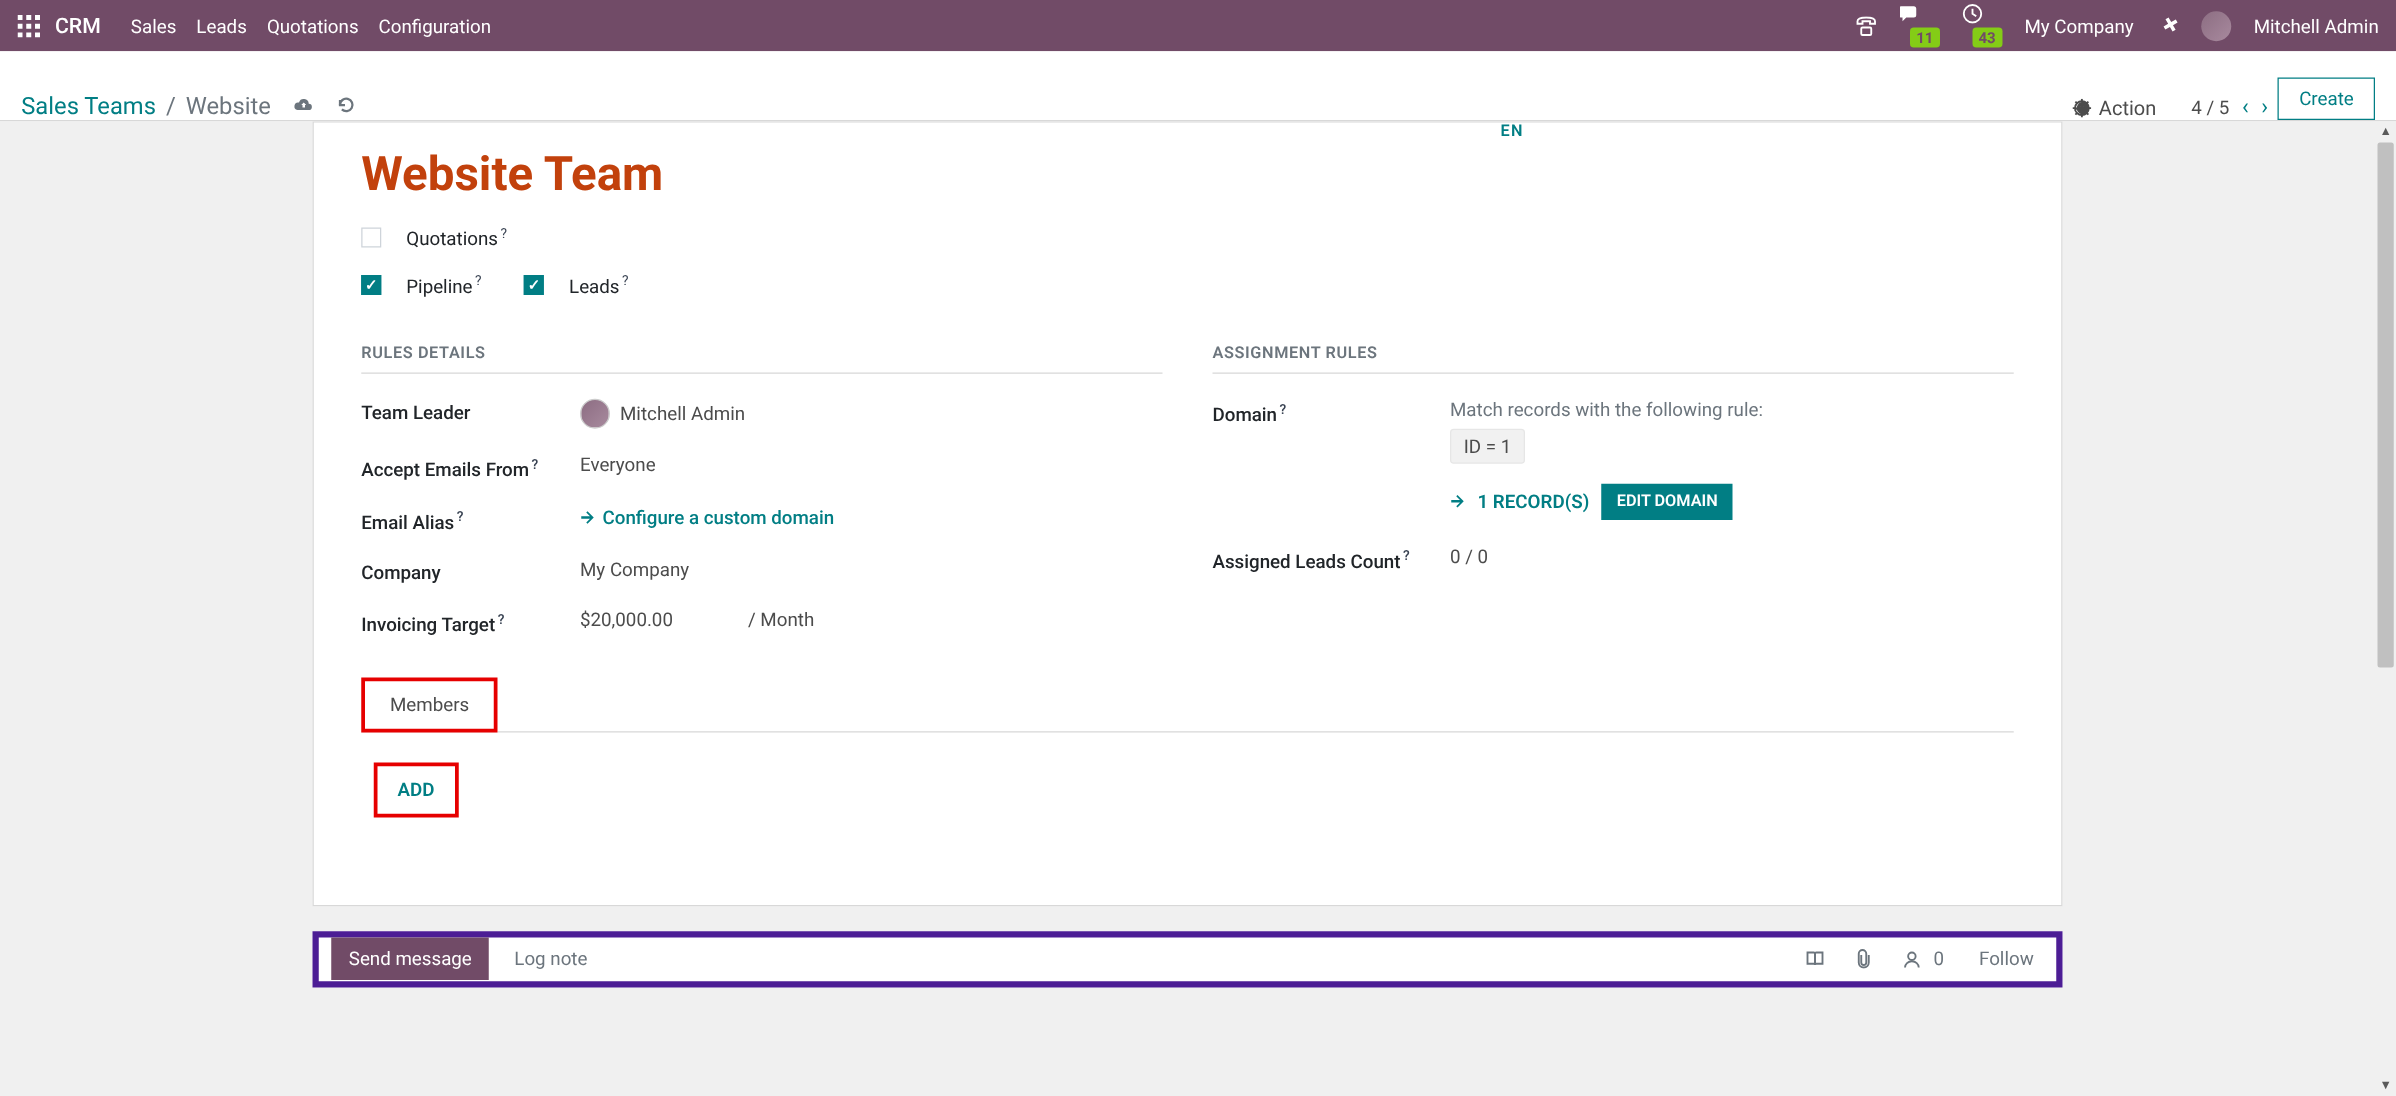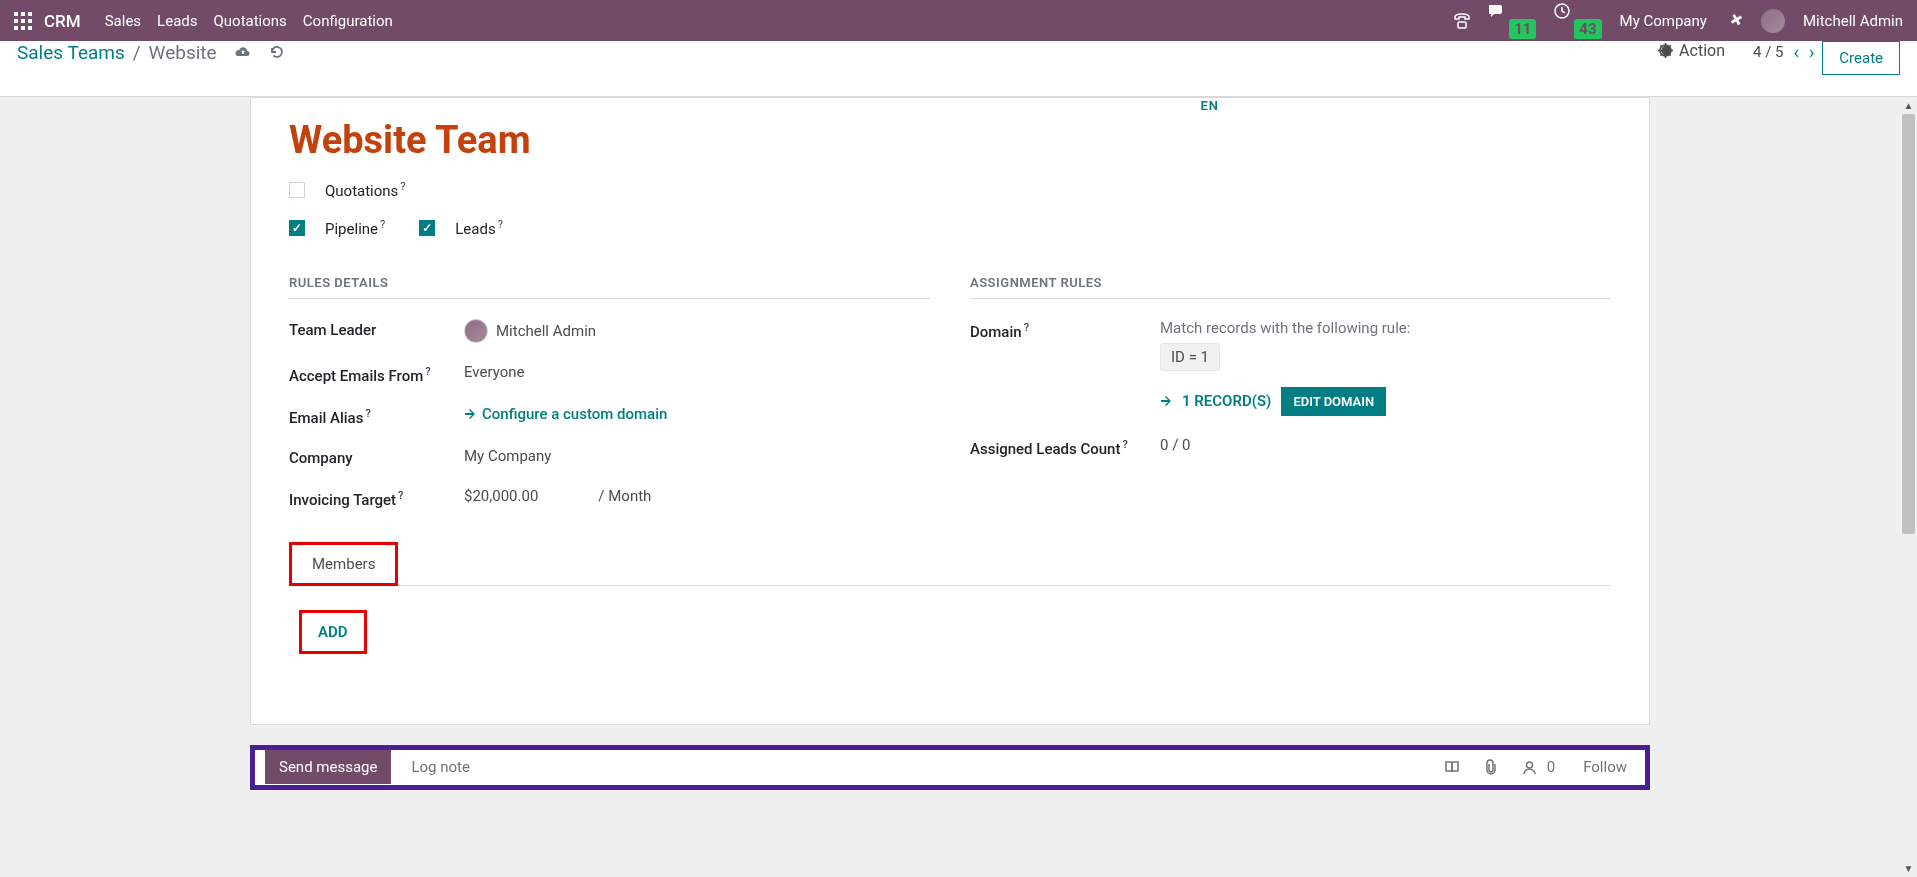--- a/index.html
+++ b/index.html
@@ -7,27 +7,27 @@
 
 
 .navbar { background: #714B67; height: 41px; display: flex; align-items: center; padding: 0 14px; color: #fff; }
 .nav-apps-icon { width: 18px; height: 18px; margin-right: 12px; cursor: pointer; }
 .nav-brand { font-size: 17px; font-weight: 500; margin-right: 24px; }
 .nav-menu { display: flex; gap: 16px; }
 .nav-menu-item { font-size: 15px; cursor: pointer; }
 .nav-spacer { flex: 1; }
 .nav-right { display: flex; align-items: center; gap: 18px; }
 .nav-icon { font-size: 16px; cursor: pointer; position: relative; }
-.nav-badge { background: #22c55e; color: #714B67; font-size: 15px; font-weight: bold; padding: 1px 5px; border-radius: 3px; margin-left: 20px; }
+.nav-badge { background: #84cc16; color: #714B67; font-size: 12px; font-weight: bold; padding: 1px 5px; border-radius: 3px; margin-left: 8px; }
 .nav-company { font-size: 15px; }
 .nav-avatar { width: 24px; height: 24px; border-radius: 50%; background: linear-gradient(135deg,#8c6d82,#a88a9e); display: inline-block; }
 .nav-user { font-size: 15px; }
 
 
-.controlbar { background: #fff; border-bottom: 1px solid #d8d8d8; height: 56px; display: flex; align-items: flex-start; padding: 0 17px; }
+.controlbar { background: #fff; border-bottom: 1px solid #d8d8d8; height: 56px; display: flex; align-items: flex-end; padding: 0 17px; }
 .breadcrumb { display: flex; align-items: center; gap: 8px; font-size: 19px; }
 .breadcrumb-link { color: #017E84; cursor: pointer; }
 .breadcrumb-sep { color: #6c757d; }
 .breadcrumb-current { color: #6c757d; }
 .bc-icon { color: #6c757d; font-size: 14px; margin-left: 10px; cursor: pointer; }
 .cb-spacer { flex: 1; }
 .cb-action { display: flex; align-items: center; gap: 6px; color: #4c4c4c; font-size: 16px; cursor: pointer; margin-right: 28px; }
 .cb-pager { display: flex; align-items: center; gap: 10px; color: #4c4c4c; font-size: 15px; margin-right: 8px; }
 .pager-arrow { color: #017E84; font-size: 18px; cursor: pointer; }
 .btn-create { border: 1px solid #017E84; color: #017E84; background: #fff; padding: 7px 16px; font-size: 15px; cursor: pointer; }

